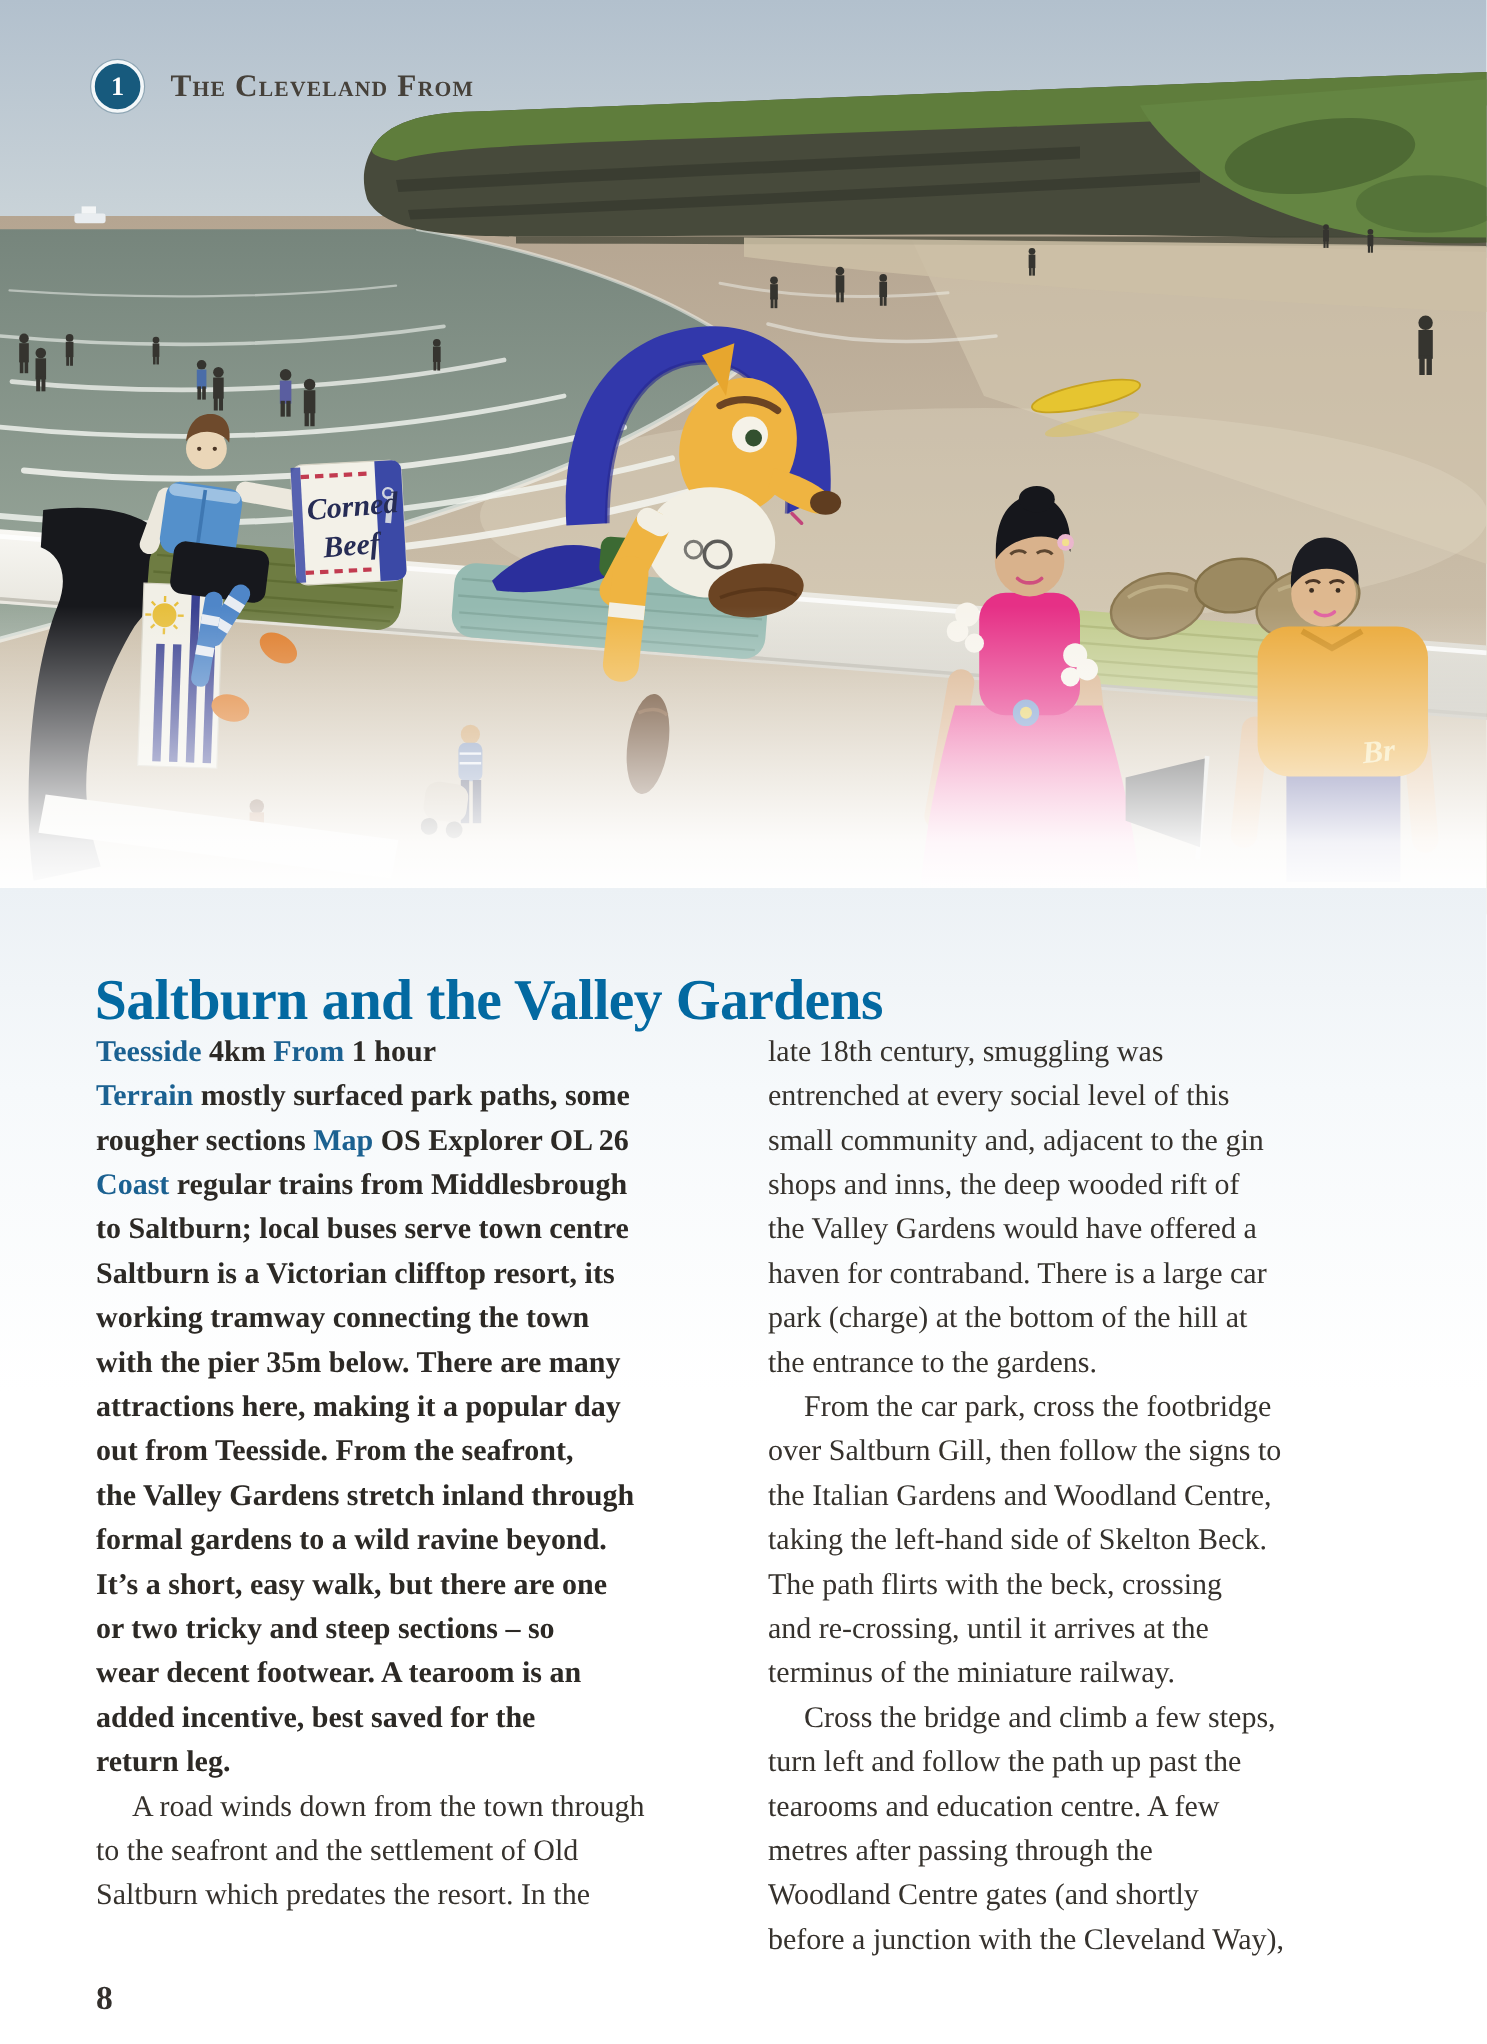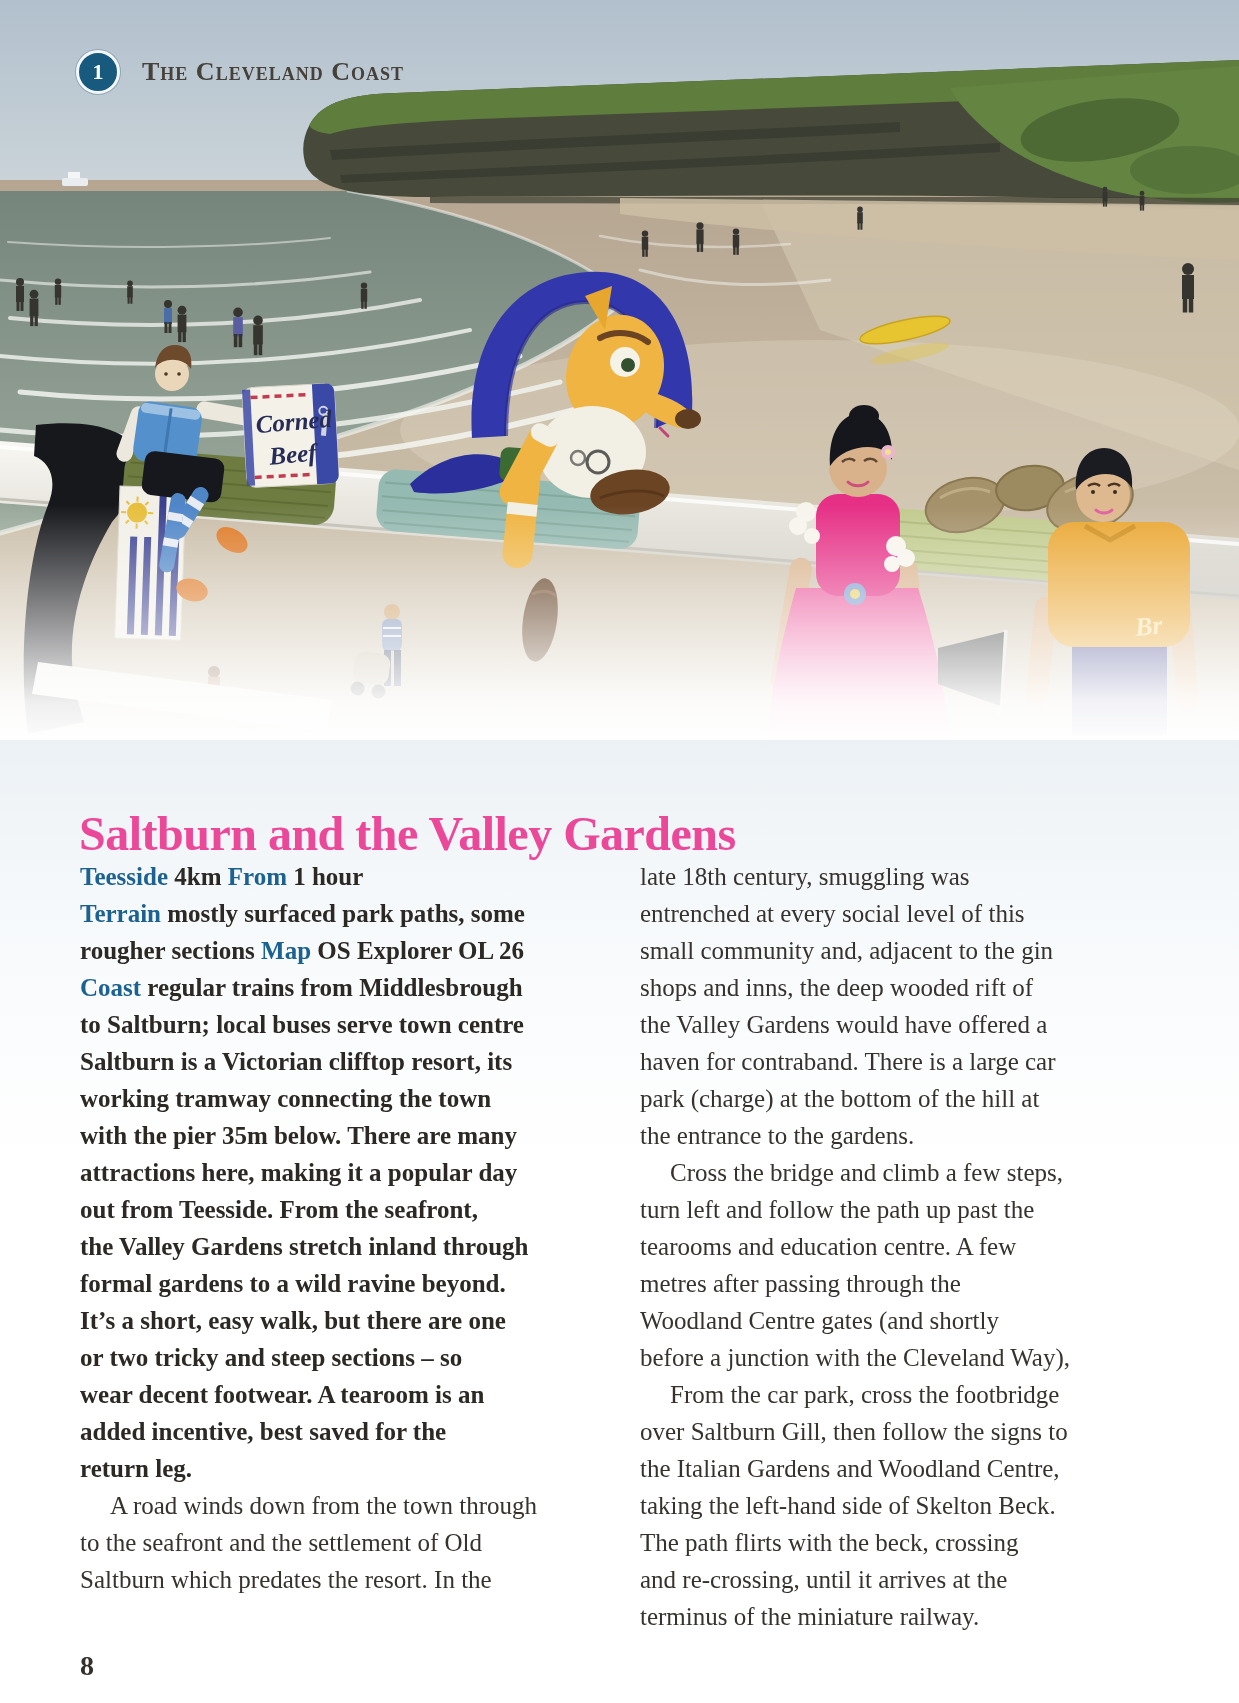--- a/index.html
+++ b/index.html
@@ -10,21 +10,21 @@
   .photo-wrap{position:absolute;left:0;top:0;width:1239px;height:762px;}
   .photo-wrap svg{display:block;}
 
   .chapter{position:absolute;left:76px;top:50px;display:flex;align-items:center;gap:22px;}
   .badge{width:38px;height:38px;border-radius:50%;background:#175a7d;border:3px solid #f3f7f9;
          box-shadow:0 0 0 1px #8fa6b4;color:#ffffff;font-weight:bold;font-size:22px;
          line-height:38px;text-align:center;}
   .chapter-title{font-variant:small-caps;font-size:26px;letter-spacing:1px;color:#46413a;
                  font-weight:600;}
 
-  .title{position:absolute;left:79px;top:774px;font-size:48px;font-weight:bold;color:#ec4899;
+  .title{position:absolute;left:79px;top:774px;font-size:48px;font-weight:bold;color:#0369a1;
          letter-spacing:-0.5px;white-space:nowrap;}
 
   .col{position:absolute;top:858px;font-size:25px;line-height:37px;color:#36322d;}
   .col-left{left:80px;width:552px;}
   .col-right{left:640px;width:560px;}
   .para{white-space:pre-line;}
   .indent{text-indent:30px;}
   .bold{font-weight:bold;color:#2c2925;}
   .info{white-space:pre-line;font-weight:bold;color:#2c2925;}
   .accent{color:#1b6191;}
@@ -432,21 +432,21 @@
     </g>
 
     <rect x="0" y="470" width="1239" height="292" fill="url(#fadeGrad)"></rect>
   </svg>
   </div>
 
   <div class="bg-tint"></div>
 
   <div class="chapter">
     <div class="badge"><span>1</span></div>
-    <div class="chapter-title">The Cleveland Coast</div>
+    <div class="chapter-title">The Cleveland From</div>
   </div>
 
   <h1 class="title">Saltburn and the Valley Gardens</h1>
 
   <div class="col col-left">
       <div class="para info"><span class="accent">Teesside</span><span> 4km </span><span class="accent">From</span><span> 1 hour
 </span><span class="accent">Terrain</span><span> mostly surfaced park paths, some
 rougher sections </span><span class="accent">Map</span><span> OS Explorer OL 26
 </span><span class="accent">Coast</span><span> regular trains from Middlesbrough
 to Saltburn; local buses serve town centre</span></div>
@@ -469,30 +469,30 @@
 
   <div class="col col-right">
       <div class="para">late 18th century, smuggling was
 entrenched at every social level of this
 small community and, adjacent to the gin
 shops and inns, the deep wooded rift of
 the Valley Gardens would have offered a
 haven for contraband. There is a large car
 park (charge) at the bottom of the hill at
 the entrance to the gardens.</div>
-      <div class="para indent">Cross the bridge and climb a few steps,
-turn left and follow the path up past the
-tearooms and education centre. A few
-metres after passing through the
-Woodland Centre gates (and shortly
-before a junction with the Cleveland Way),</div>
       <div class="para indent">From the car park, cross the footbridge
 over Saltburn Gill, then follow the signs to
 the Italian Gardens and Woodland Centre,
 taking the left-hand side of Skelton Beck.
 The path flirts with the beck, crossing
 and re-crossing, until it arrives at the
 terminus of the miniature railway.</div>
+      <div class="para indent">Cross the bridge and climb a few steps,
+turn left and follow the path up past the
+tearooms and education centre. A few
+metres after passing through the
+Woodland Centre gates (and shortly
+before a junction with the Cleveland Way),</div>
     </div>
 
   <div class="pagenum">8</div>
 
 </div>
 
 </body></html>

